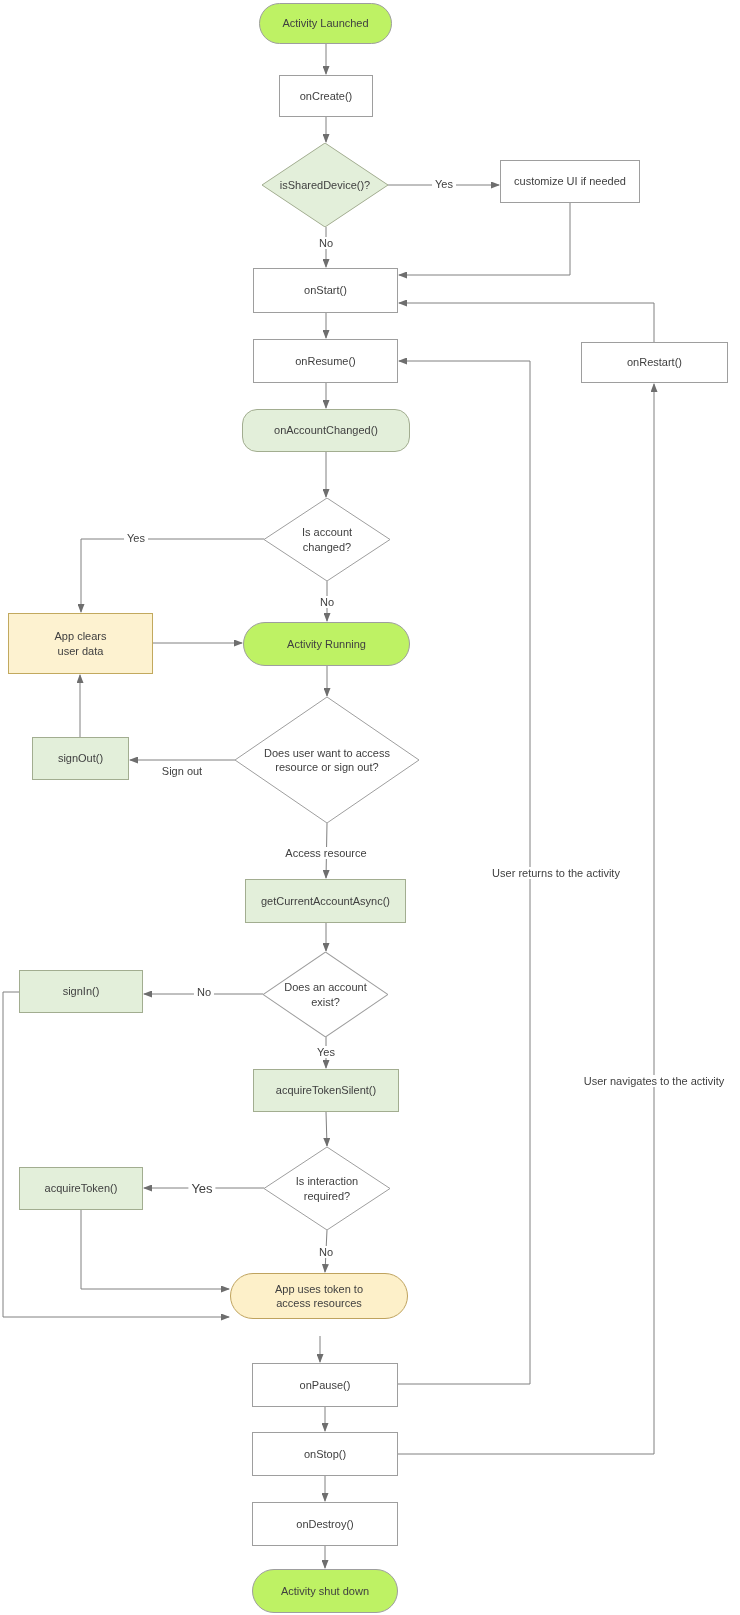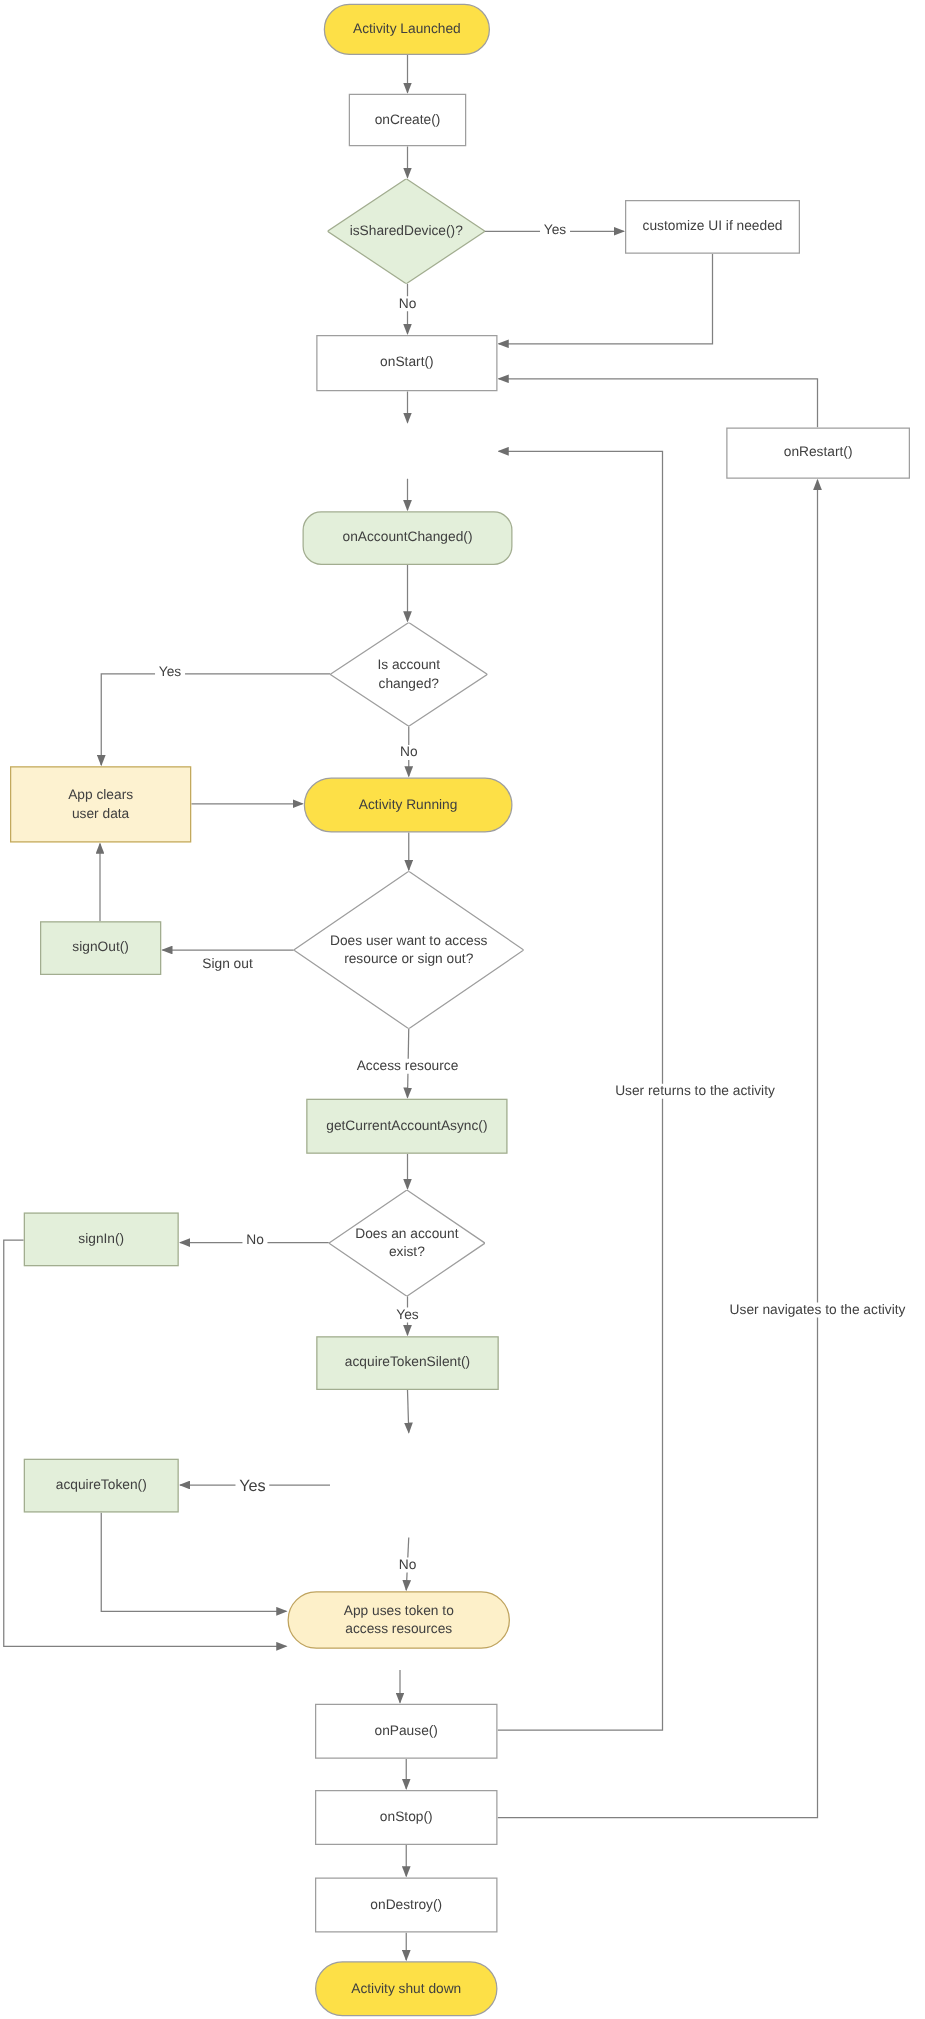--- a/index.html
+++ b/index.html
@@ -15,21 +15,21 @@
     position:absolute;
     box-sizing:border-box;
     display:flex;align-items:center;justify-content:center;
     text-align:center;
     font-size:11px;line-height:1.3;color:#404040;
     white-space:pre-line;
   }
   .rect{background:#ffffff;border:1px solid #9e9e9e;}
   .green{background:#e3efda;border-color:#a2ad90;}
   .yellow{background:#fdf2d0;border-color:#c2a95e;}
-  .stadium{background:#fde047;border:1px solid #9e9e9e;border-radius:24px;}
+  .stadium{background:#bef264;border:1px solid #9e9e9e;border-radius:24px;}
   .stadium.yellow{background:#fdf0c9;border-color:#bfa35e;}
   .diamond{background:transparent;border:none;}
   .diamond > svg{position:absolute;left:0;top:0;width:100%;height:100%;}
   .diamond .lbl{position:relative;z-index:1;padding:0 14px;}
   .dshape{stroke-width:1;vector-effect:non-scaling-stroke;}
   .dshape.white{fill:#ffffff;stroke:#9e9e9e;}
   .dshape.greenfill{fill:#e3efda;stroke:#a2ad90;}
   .edge-label{
     position:absolute;
     transform:translate(-50%,-50%);
@@ -101,20 +101,23 @@
   </div>
 
   <div class="node rect" style="left:500px;top:160px;width:140px;height:43px;">
     <span class="lbl">customize UI if needed</span>
   </div>
 
   <div class="node rect" style="left:253px;top:268px;width:145px;height:45px;">
     <span class="lbl">onStart()</span>
   </div>
 
+  <div class="node rect" style="left:253px;top:339px;width:145px;height:44px;">
+    <span class="lbl">onResume()</span>
+  </div>
 
   <div class="node rect" style="left:581px;top:342px;width:147px;height:41px;">
     <span class="lbl">onRestart()</span>
   </div>
 
   <div class="node rect green" style="left:242px;top:409px;width:168px;height:43px;border-radius:15px;">
     <span class="lbl">onAccountChanged()</span>
   </div>
 
   <div class="node diamond" style="left:264px;top:498px;width:126px;height:83px;">
@@ -159,20 +162,27 @@
   </div>
 
   <div class="node rect green" style="left:19px;top:970px;width:124px;height:43px;">
     <span class="lbl">signIn()</span>
   </div>
 
   <div class="node rect green" style="left:253px;top:1069px;width:146px;height:43px;">
     <span class="lbl">acquireTokenSilent()</span>
   </div>
 
+  <div class="node diamond" style="left:264px;top:1147px;width:126px;height:83px;">
+    <svg viewBox="0 0 100 100" preserveAspectRatio="none">
+      <polygon class="dshape white" points="50,0 100,50 50,100 0,50"></polygon>
+    </svg>
+    <span class="lbl">Is interaction
+required?</span>
+  </div>
 
   <div class="node rect green" style="left:19px;top:1167px;width:124px;height:43px;">
     <span class="lbl">acquireToken()</span>
   </div>
 
   <div class="node stadium yellow" style="left:230px;top:1273px;width:178px;height:46px;border-radius:32px;">
     <span class="lbl">App uses token to
 access resources</span>
   </div>
 
@@ -196,15 +206,15 @@
   <div class="edge-label" style="left:326px;top:243px;">No</div>
   <div class="edge-label" style="left:136px;top:538px;">Yes</div>
   <div class="edge-label" style="left:327px;top:602px;">No</div>
   <div class="edge-label" style="left:182px;top:759px;margin-top:12px;">Sign out</div>
   <div class="edge-label" style="left:326px;top:853px;">Access resource</div>
   <div class="edge-label" style="left:204px;top:992px;">No</div>
   <div class="edge-label" style="left:326px;top:1052px;">Yes</div>
   <div class="edge-label big" style="left:202px;top:1188px;">Yes</div>
   <div class="edge-label" style="left:326px;top:1252px;">No</div>
   <div class="edge-label" style="left:530px;top:873px;margin-left:26px;">User returns to the activity</div>
-  <div class="edge-label" style="left:654px;top:1048px;">User navigates to the activity</div>
+  <div class="edge-label" style="left:654px;top:1081px;">User navigates to the activity</div>
 
 </div>
 
 </body></html>

